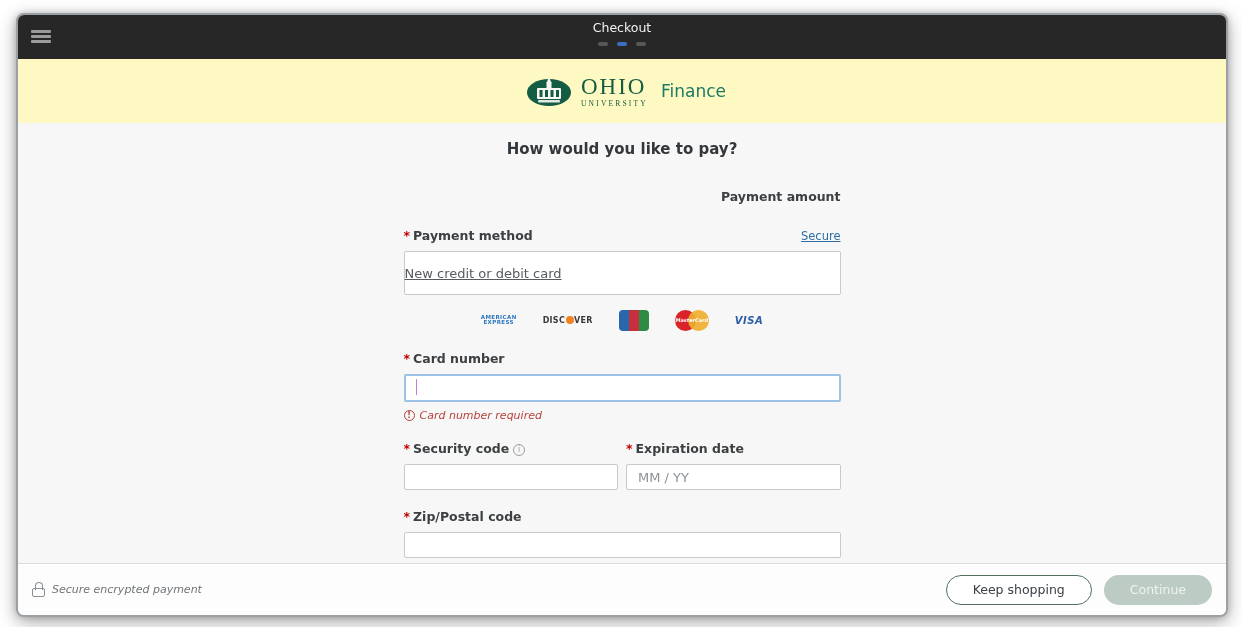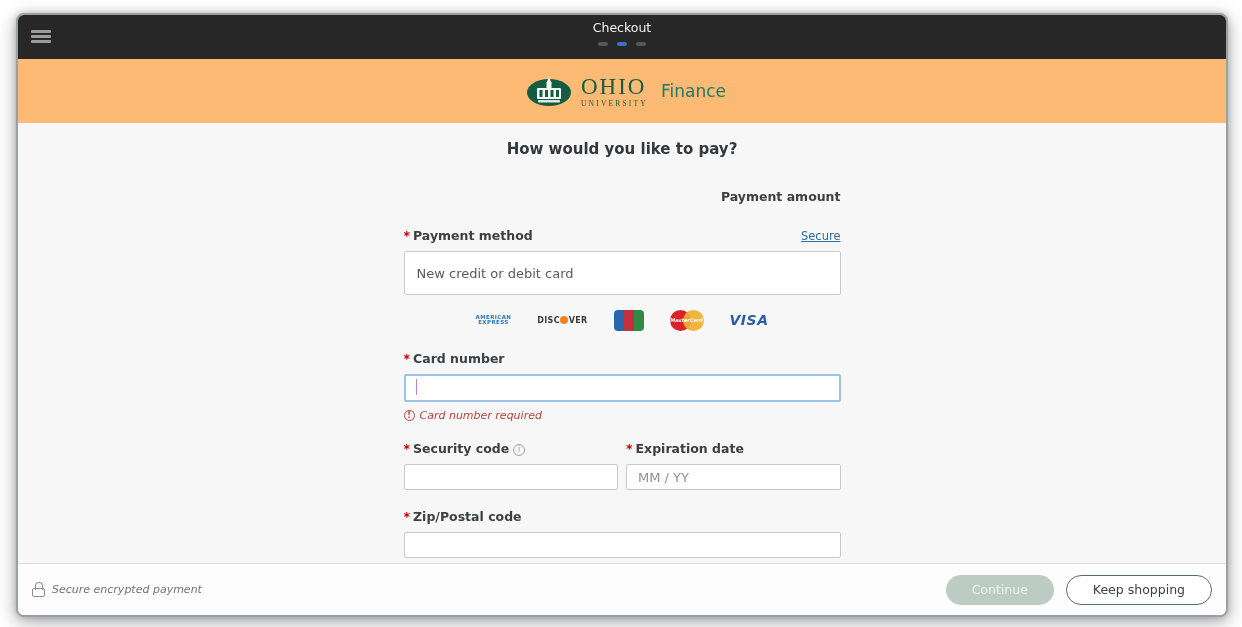--- a/index.html
+++ b/index.html
@@ -16,21 +16,21 @@
   .topbar { height:44px; background:#272727; position:relative; flex:0 0 auto; }
   .hamburger { position:absolute; left:10px; top:9px; width:26px; height:24px; padding:4px 3px; cursor:pointer; }
   .hamburger span { display:block; height:3px; border-radius:1px; background:#9b9b9b; margin:2px 0; }
   .topbar-center { position:absolute; left:0; right:0; top:5px; text-align:center; }
   .topbar-title { color:#f2f2f2; font-size:12.5px; }
   .step-dots { margin-top:7px; display:flex; justify-content:center; gap:9px; }
   .step-dot { width:10px; height:4px; border-radius:2px; background:#575757; }
   .step-dot.active { background:#3d6fc0; }
 
   
-  .brandband { height:64px; background:#fdba74; display:flex; align-items:center; justify-content:center; flex:0 0 auto;padding-left:8px; }
+  .brandband { height:64px; background:#fef9c3; display:flex; align-items:center; justify-content:center; flex:0 0 auto;padding-left:8px; }
   .logo-group { display:flex; align-items:center; gap:9px; }
   .logo-emblem { width:46px; height:31px; flex:0 0 auto; }
   .wordmark { display:flex; flex-direction:column; line-height:1; }
   .wordmark-main { font-family:"Liberation Serif","DejaVu Serif",serif; font-size:23px; letter-spacing:2px; color:#145c43; }
   .wordmark-sub { font-family:"Liberation Serif","DejaVu Serif",serif; font-size:7.5px; letter-spacing:2.2px; color:#145c43; margin-top:2px; }
   .brand-suffix { font-size:17px; color:#1d7a63; margin-left:4px; }
 
   
   .content { flex:1 1 auto; background:#f7f7f7; overflow:hidden; }
   .page-heading { text-align:center; font-size:15px; font-weight:bold; color:#33383d; margin-top:17px; }
@@ -38,37 +38,37 @@
 
   .amount-label { font-size:12.5px; font-weight:bold; color:#3c4043; margin-top:31px;text-align:right; }
   .amount-value { font-size:19px; color:#33383d; margin-top:6px; }
 
   .label-row { display:flex; justify-content:space-between; align-items:flex-end; margin-top:24px;text-align:center; }
   .field-label { font-size:12.5px; font-weight:bold; color:#3c4043; }
   .req { color:#c00000; font-weight:bold; margin-right:3px; }
   .change-link { font-size:11.5px; color:#2d6da3; text-decoration:underline; cursor:pointer; }
 
   .method-box { margin-top:8px; height:44px; background:#fff; border:1px solid #c9c9c9; border-radius:2px;
-    display:flex; align-items:center; padding:0 12px; font-size:13px; color:#565b60; cursor:pointer; }
+    display:flex; align-items:center; padding:0 0; font-size:13px; color:#565b60; cursor:pointer;text-decoration:underline; }
 
   
   .brands-row { display:flex; align-items:center; justify-content:center; gap:26px; margin-top:14px; height:22px; }
   .amex { display:flex; flex-direction:column; align-items:center; line-height:1; }
   .amex span { font-size:5.5px; font-weight:bold; color:#2e77bc; letter-spacing:0.4px; }
   .discover { font-size:8px; font-weight:bold; color:#3a3a3a; letter-spacing:0.3px; display:flex; align-items:center; }
   .discover .o-circle { width:8px; height:8px; border-radius:50%; background:#f2821e; display:inline-block; margin:0 0.5px; }
   .jcb { position:relative; width:30px; height:21px; border-radius:4px; overflow:hidden; display:flex; }
   .jcb i { flex:1; }
   .jcb i:nth-child(1){ background:#2667ae; } .jcb i:nth-child(2){ background:#c5303c; } .jcb i:nth-child(3){ background:#2f8a44; }
   .jcb b { position:absolute; left:0; right:0; top:5px; text-align:center; color:#fff; font-size:9px; font-style:italic; letter-spacing:2px;padding-left:36px; }
   .mastercard { position:relative; width:34px; height:21px; }
   .mastercard .c1 { position:absolute; left:0; top:0; width:21px; height:21px; border-radius:50%; background:#d9222a; }
   .mastercard .c2 { position:absolute; right:0; top:0; width:21px; height:21px; border-radius:50%; background:#eeaf30; opacity:0.92; }
   .mastercard b { position:absolute; left:0; right:0; top:7px; text-align:center; color:#fff; font-size:5px; font-style:italic; }
-  .visa { font-size:14px; font-weight:bold; font-style:italic; color:#2a5ca8; letter-spacing:0.5px; }
+  .visa { font-size:10px; font-weight:bold; font-style:italic; color:#2a5ca8; letter-spacing:0.5px; }
 
   
   .text-field { margin-top:8px; height:26px; background:#fff; border:1px solid #c9c9c9; border-radius:2px;
     width:100%; padding:0 11px; font-size:13px; color:#444; font-family:inherit; }
   .text-field::placeholder { color:#8d9297; opacity:1; }
   .field-wrap { position:relative; }
   .field-wrap .caret { position:absolute; left:12px; top:13px; width:1.5px; height:16px; background:#c17fd4; }
   .focused { border:2px solid #9cc3e5; height:28px; }
 
   .error-row { display:flex; align-items:center; gap:5px; margin-top:7px; }
@@ -220,18 +220,18 @@
 
   <div class="footer">
     <div class="secure-note">
       <span class="lock-icon">
           <span class="shackle"></span>
           <span class="body"></span>
         </span>
       <span class="secure-text">Secure encrypted payment</span>
     </div>
     <div class="footer-buttons">
+      <button class="btn btn-secondary">Keep shopping</button>
       <button class="btn btn-primary-disabled" disabled="">Continue</button>
-      <button class="btn btn-secondary">Keep shopping</button>
     </div>
   </div>
 
 </div>
 
 </body></html>

